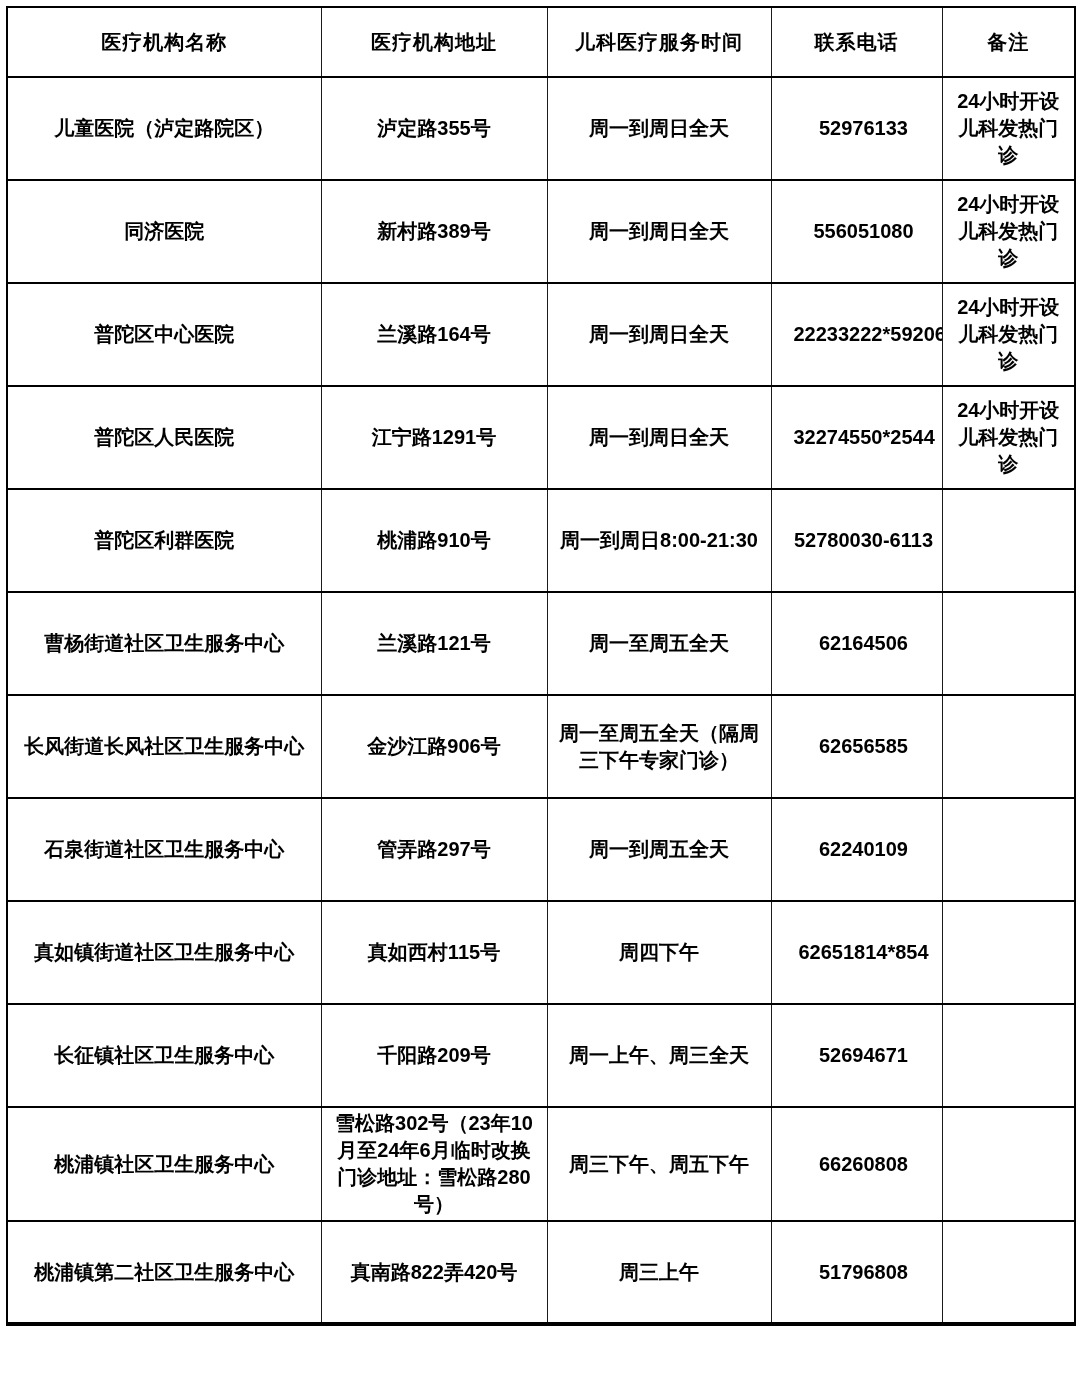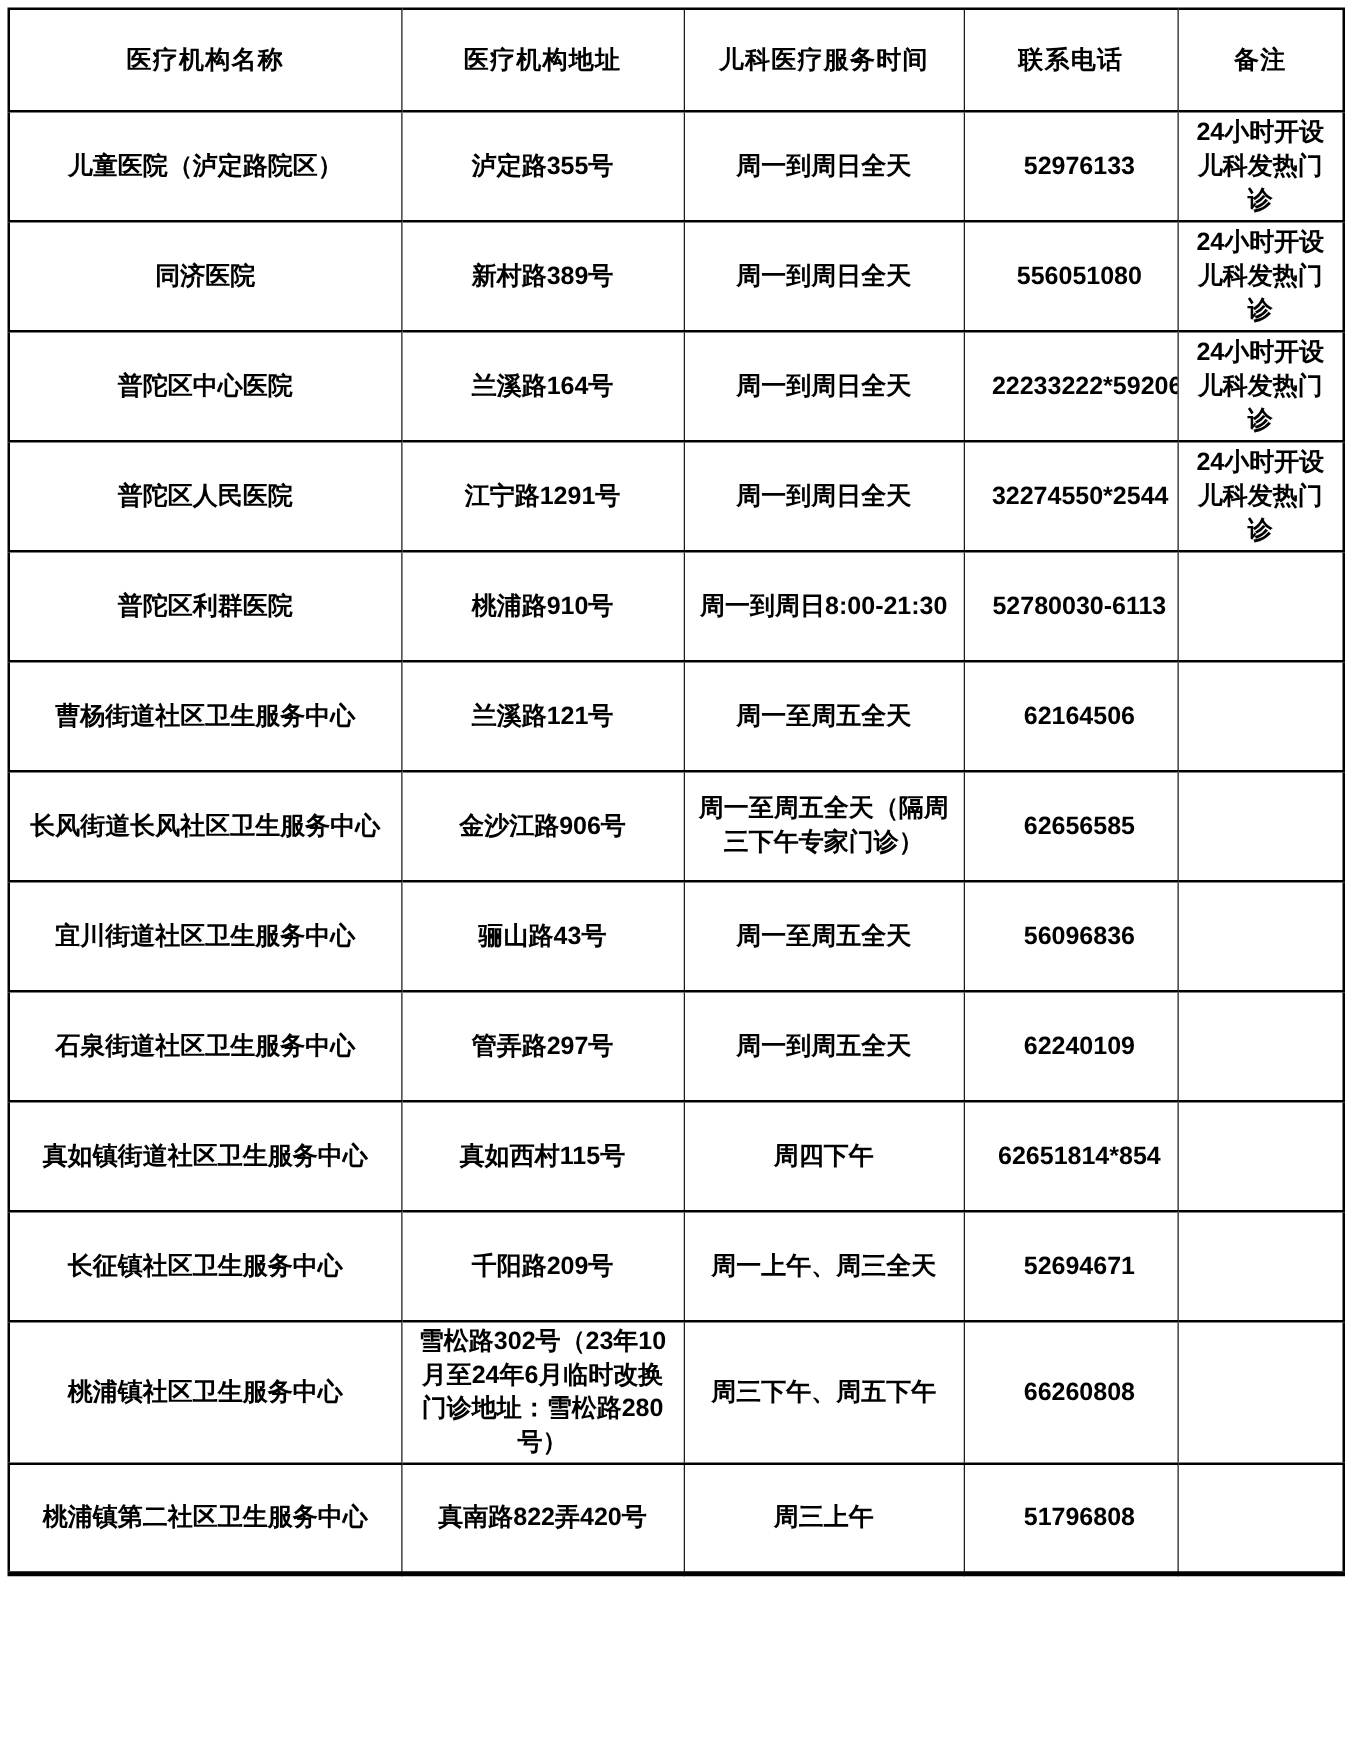--- a/index.html
+++ b/index.html
@@ -30,22 +30,22 @@
     border-top: 2px solid #000000;
     border-bottom: 2px solid #000000;
     text-align: center;
     vertical-align: middle;
     padding: 2px 8px;
     font-size: 20px;
     font-weight: 700;
     line-height: 1.35;
     overflow: hidden;
   }
-  .med-table thead tr { height: 82px; }
-  .med-table tbody tr { height: 88px; }
+  .med-table thead tr { height: 70px; }
+  .med-table tbody tr { height: 103px; }
   .med-table th { font-size: 20px; letter-spacing: 1px; }
   
   .med-table td[data-name="cell-phone"] {
     font-family: "Liberation Sans", "DejaVu Sans", sans-serif;
     letter-spacing: 0px;
     padding-left: 22px;
   }
 </style>
 </head>
 <body>
@@ -112,27 +112,20 @@
           <td data-name="cell-remark"></td>
         </tr>
         <tr data-name="table-row">
           <td data-name="cell-name">长风街道长风社区卫生服务中心</td>
           <td data-name="cell-address">金沙江路906号</td>
           <td data-name="cell-time">周一至周五全天（隔周三下午专家门诊）</td>
           <td data-name="cell-phone">62656585</td>
           <td data-name="cell-remark"></td>
         </tr>
         <tr data-name="table-row">
-          <td data-name="cell-name">宜川街道社区卫生服务中心</td>
-          <td data-name="cell-address">骊山路43号</td>
-          <td data-name="cell-time">周一至周五全天</td>
-          <td data-name="cell-phone">56096836</td>
-          <td data-name="cell-remark"></td>
-        </tr>
-        <tr data-name="table-row">
           <td data-name="cell-name">石泉街道社区卫生服务中心</td>
           <td data-name="cell-address">管弄路297号</td>
           <td data-name="cell-time">周一到周五全天</td>
           <td data-name="cell-phone">62240109</td>
           <td data-name="cell-remark"></td>
         </tr>
         <tr data-name="table-row">
           <td data-name="cell-name">真如镇街道社区卫生服务中心</td>
           <td data-name="cell-address">真如西村115号</td>
           <td data-name="cell-time">周四下午</td>

